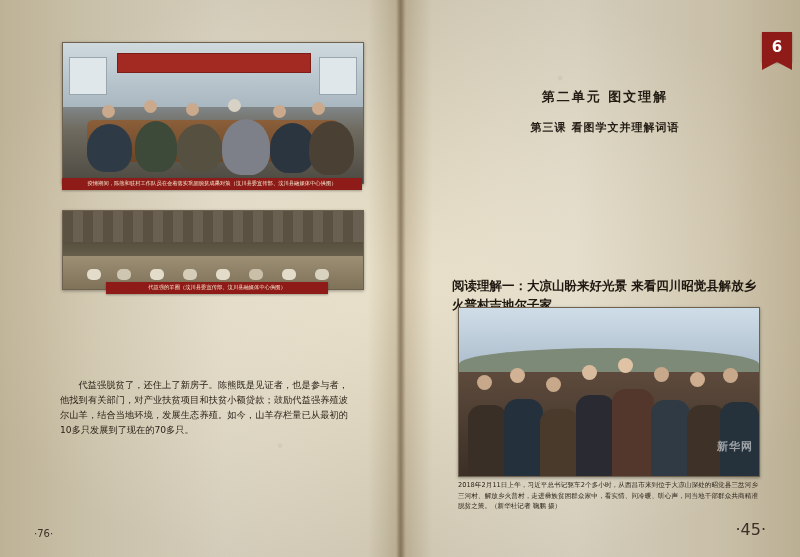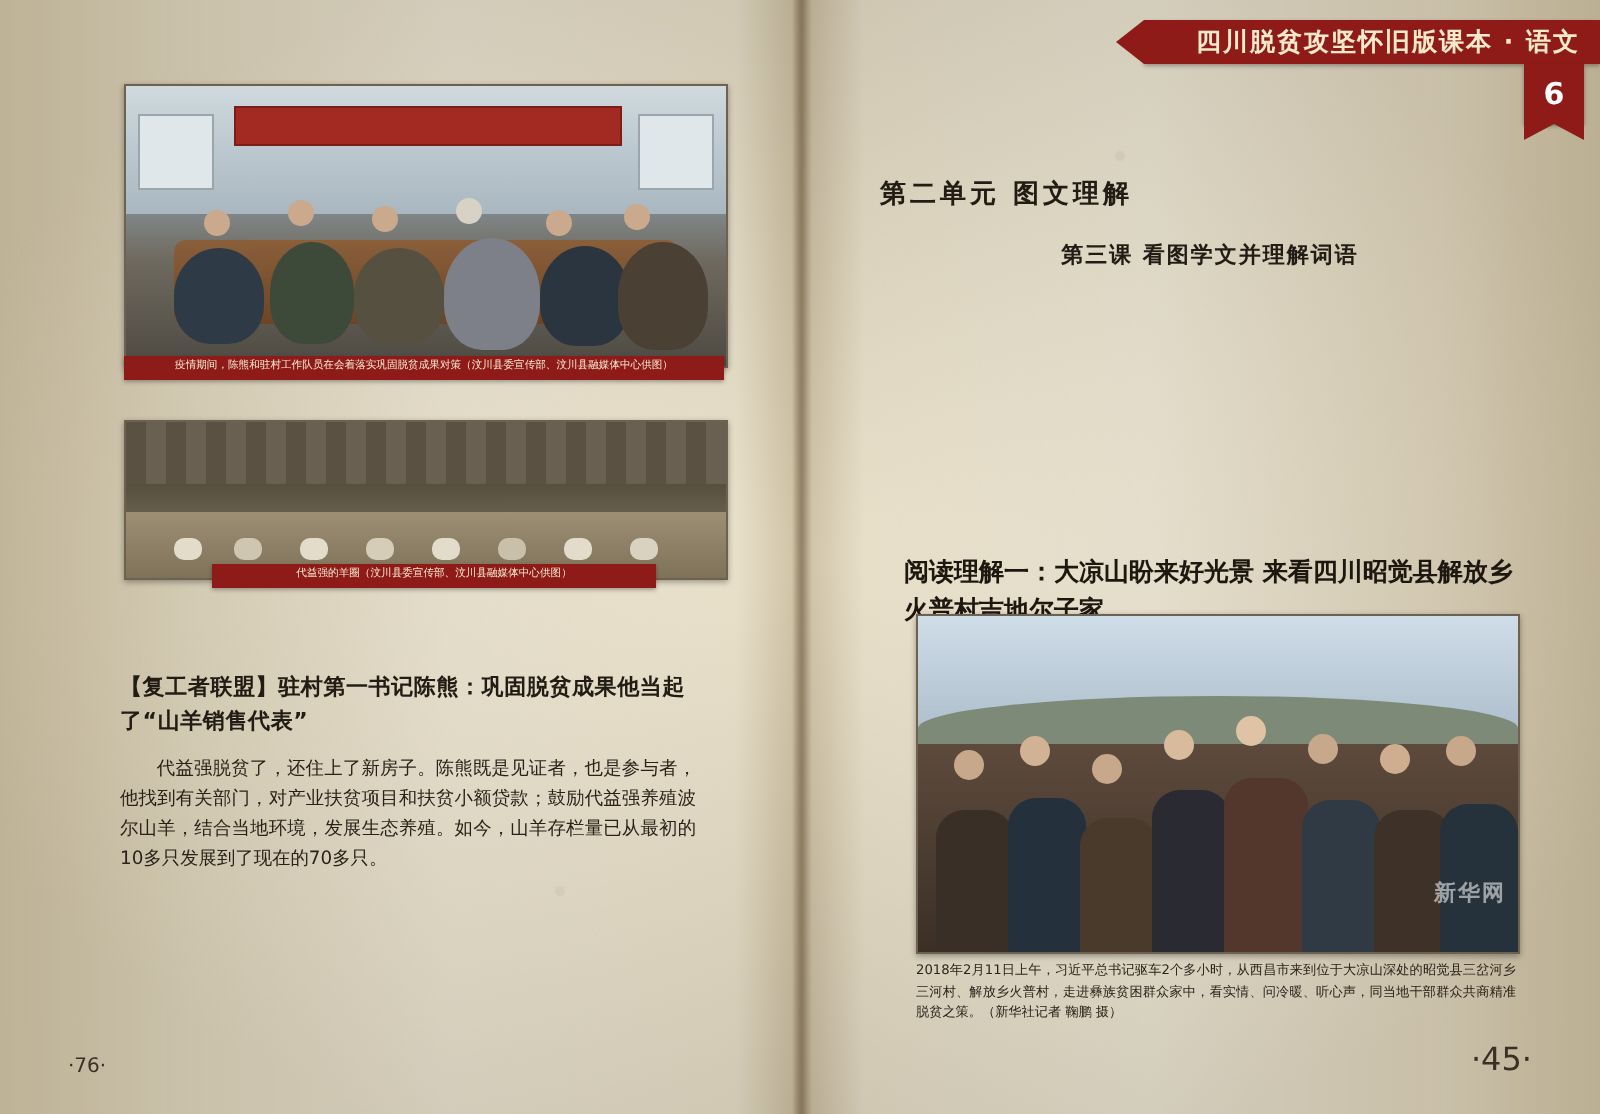--- a/index.html
+++ b/index.html
@@ -112,21 +112,21 @@
   .lp-body{
     position:absolute;left:60px;top:378px;width:304px;
     font-size:9.2px;line-height:1.62;text-align:justify;color:#2a2218;
   }
   .lp-body p{margin:0 16px 7px 0;text-indent:2em;}
   .folio-l{position:absolute;left:34px;bottom:18px;font-family:"DejaVu Sans", sans-serif;
     font-size:10px;color:#3a3026;}
   .folio-r{position:absolute;right:34px;bottom:18px;font-family:"DejaVu Sans", sans-serif;
     font-size:16px;color:#3a3026;}
   .unit-title{
-    position:absolute;left:440px;top:88px;width:330px;
+    position:absolute;left:440px;top:88px;width:330px;text-align:center;
     font-size:13px;font-weight:bold;letter-spacing:2px;
   }
   .lesson-title{
     position:absolute;left:440px;top:120px;width:330px;text-align:center;
     font-size:11px;font-weight:bold;letter-spacing:1px;
   }
   .rp-intro{
     position:absolute;left:458px;top:152px;width:300px;
     font-size:10px;line-height:1.82;text-align:justify;color:#241d15;
   }
@@ -140,23 +140,20 @@
     font-size:6.6px;line-height:1.6;text-align:justify;color:#2b2319;
   }
 </style>
 </head>
 <body>
 
 <div class="page">
   <div class="grain"></div>
   <div class="spine"></div>
 
-  <div class="banner">
-    <span>四川脱贫攻坚怀旧版课本 · 语文</span>
-  </div>
   <div class="pagemark">
     <span>6</span>
   </div>
 
   <div class="photo" id="photo1">
     <div class="wall"></div>
     <div class="banner-red"></div>
     <div class="win a"></div>
     <div class="win b"></div>
     <div class="table"></div>
@@ -186,21 +183,20 @@
     <div class="goat" style="left:40%;background:#d6cdb9;"></div>
     <div class="goat" style="left:51%;"></div>
     <div class="goat" style="left:62%;background:#cabfa8;"></div>
     <div class="goat" style="left:73%;"></div>
     <div class="goat" style="left:84%;background:#d9d2c0;"></div>
   </div>
   <div class="cap" style="left:106px;top:282px;width:214px;">
     <span>代益强的羊圈（汶川县委宣传部、汶川县融媒体中心供图）</span>
   </div>
 
-  <div class="zh lp-title">【复工者联盟】驻村第一书记陈熊：巩固脱贫成果他当起了“山羊销售代表”</div>
 
   <div class="zh lp-body">
     <p>代益强脱贫了，还住上了新房子。陈熊既是见证者，也是参与者，他找到有关部门，对产业扶贫项目和扶贫小额贷款；鼓励代益强养殖波尔山羊，结合当地环境，发展生态养殖。如今，山羊存栏量已从最初的10多只发展到了现在的70多只。</p>
   </div>
 
   <div class="folio-l">·76·</div>
 
   <div class="zh unit-title">第二单元 图文理解</div>
   <div class="zh lesson-title">第三课 看图学文并理解词语</div>
 

